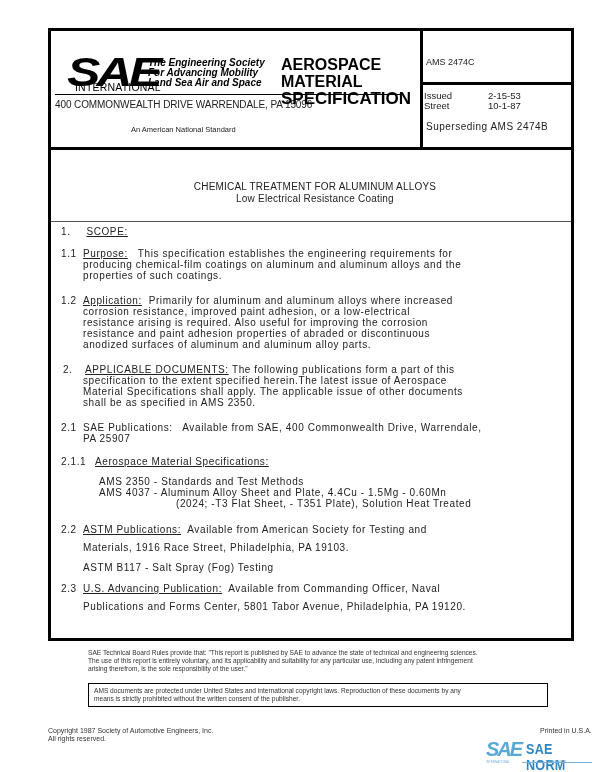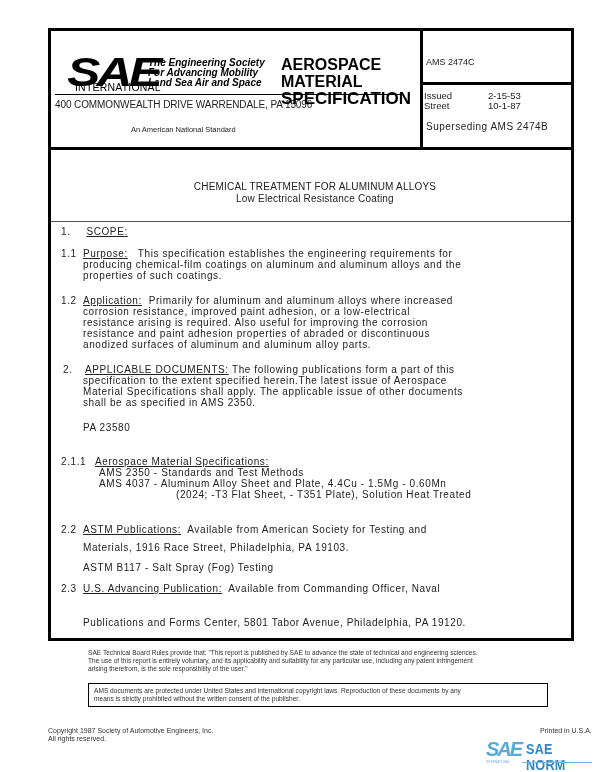--- a/index.html
+++ b/index.html
@@ -104,39 +104,40 @@
     </div>
 
     <div class="para" style="top:138px">
       <div><span class="num" style="width:22px;padding-left:2px">2.</span><span class="u">APPLICABLE DOCUMENTS:</span> <span>The following publications form a part of this</span></div>
       <div class="indent">specification to the extent specified herein.The latest issue of Aerospace</div>
       <div class="indent">Material Specifications shall apply.  The applicable issue of other documents</div>
       <div class="indent">shall be as specified in AMS 2350.</div>
     </div>
 
     <div class="para" style="top:196px">
-      <div class="indent">PA 23580</div>
+      <div><span class="num" style="width:22px">2.1</span><span>SAE Publications:</span>&nbsp;&nbsp; <span>Available from SAE, 400 Commonwealth Drive, Warrendale,</span></div>
+      <div class="indent">PA 25907</div>
     </div>
 
     <div class="para" style="top:230px">
       <div><span class="num" style="width:34px">2.1.1</span><span class="u">Aerospace Material Specifications:</span></div>
-      <div style="padding-left:38px;">AMS 2350 - Standards and Test Methods</div>
+      <div style="padding-left:38px;margin-top:9px">AMS 2350 - Standards and Test Methods</div>
       <div style="padding-left:38px">AMS 4037 - Aluminum Alloy Sheet and Plate, 4.4Cu - 1.5Mg - 0.60Mn</div>
       <div style="padding-left:115px">(2024; -T3 Flat Sheet, - T351 Plate), Solution Heat Treated</div>
     </div>
 
     <div class="para" style="top:298px">
       <div><span class="num" style="width:22px">2.2</span><span class="u">ASTM Publications:</span>&nbsp; <span>Available from American Society for Testing and</span></div>
       <div class="indent" style="margin-top:7px">Materials, 1916 Race Street, Philadelphia, PA 19103.</div>
       <div class="indent" style="margin-top:9px">ASTM B117 - Salt Spray (Fog) Testing</div>
     </div>
 
     <div class="para" style="top:357px">
       <div><span class="num" style="width:22px">2.3</span><span class="u">U.S. Advancing Publication:</span>&nbsp; <span>Available from Commanding Officer, Naval</span></div>
-      <div class="indent" style="margin-top:23px">Publications and Forms Center, 5801 Tabor Avenue, Philadelphia, PA 19120.</div>
+      <div class="indent" style="margin-top:7px">Publications and Forms Center, 5801 Tabor Avenue, Philadelphia, PA 19120.</div>
     </div>
   </div>
 </div>
 
 <div class="boilerplate">
   <div>SAE Technical Board Rules provide that: "This report is published by SAE to advance the state of technical and engineering sciences.</div>
   <div>The use of this report is entirely voluntary, and its applicability and suitability for any particular use, including any patent infringement</div>
   <div>arising therefrom, is the sole responsibility of the user."</div>
 </div>
 

